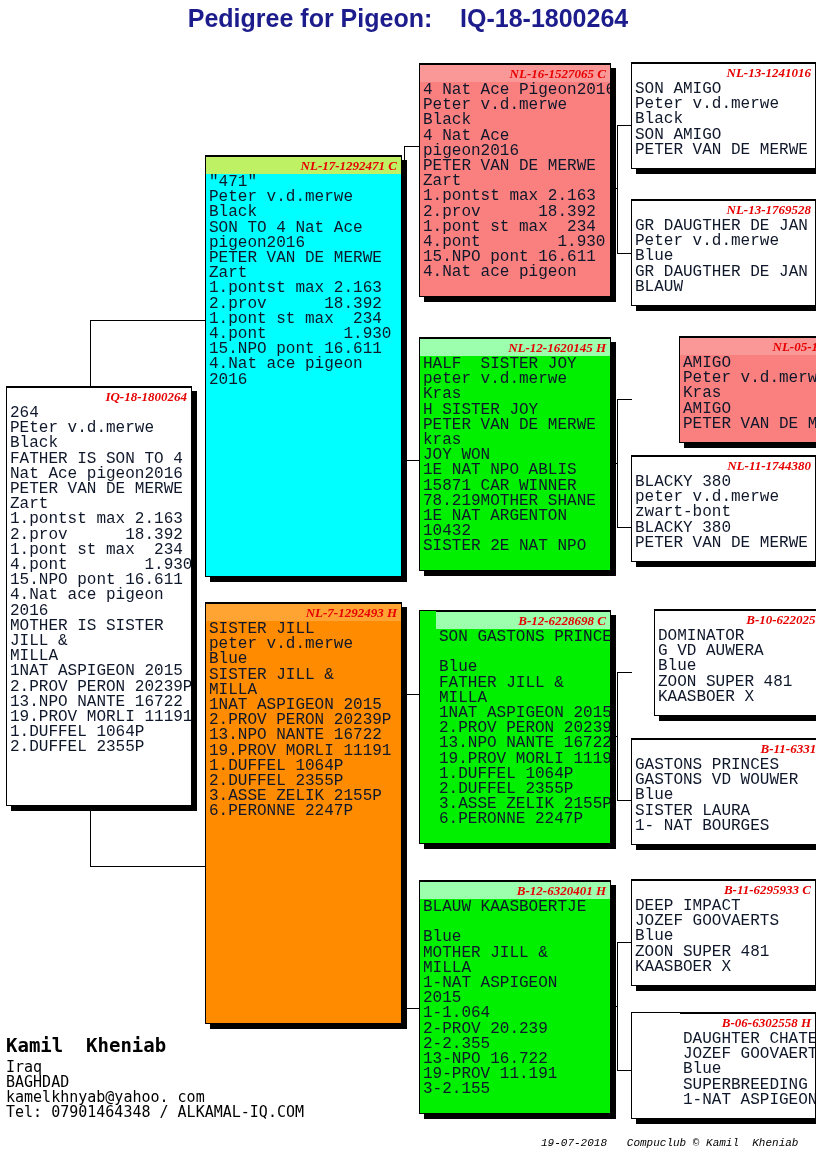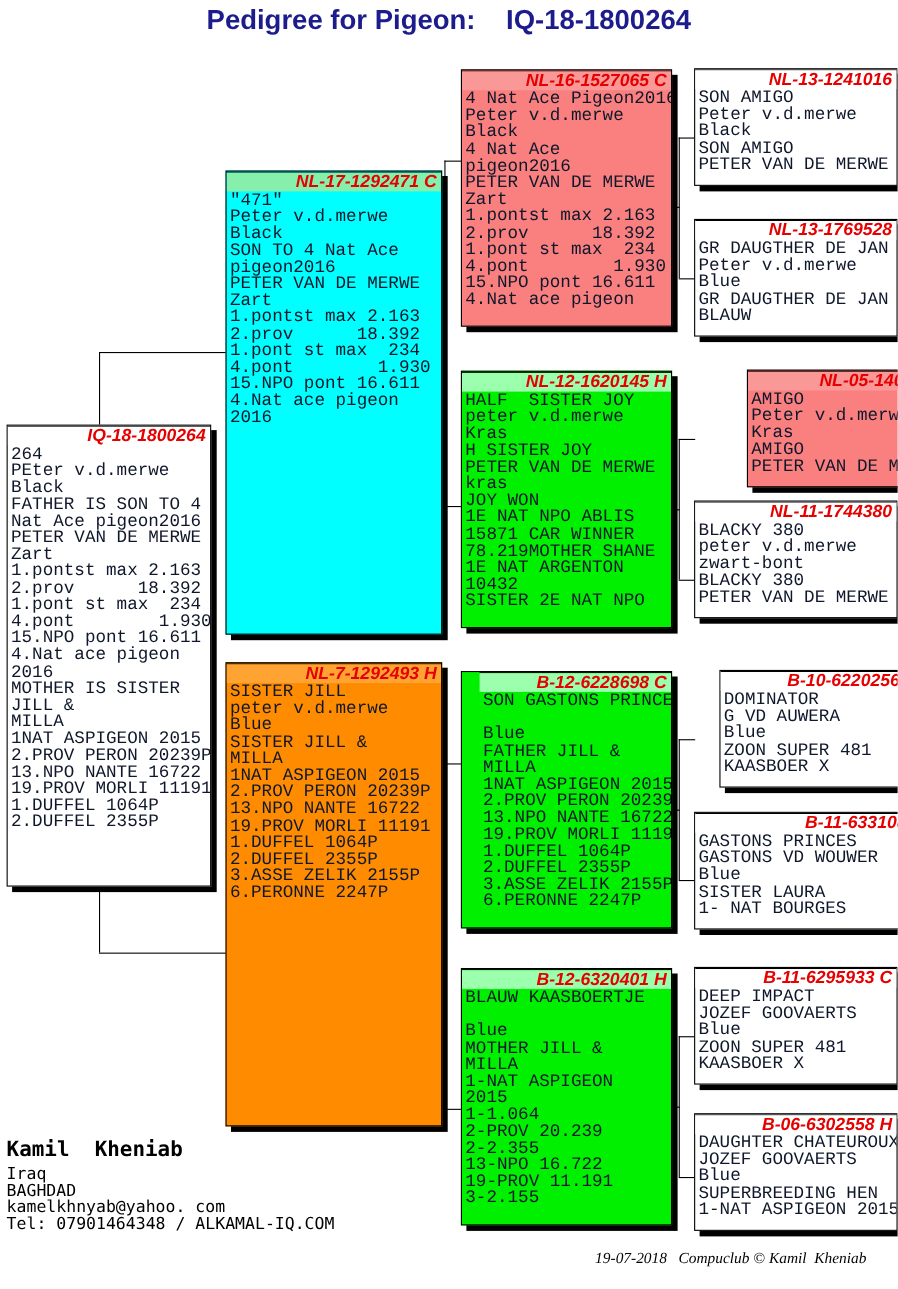--- a/index.html
+++ b/index.html
@@ -20,22 +20,22 @@
     position:absolute;
     border:1px solid #000;
     box-sizing:border-box;
     box-shadow:5px 5px 0 0 #000;
     overflow:hidden;
   }
   .box .hdr{
     display:block;
     text-align:right;
     padding:1px 4px 1px 0;
-    font-family:Liberation Sans, sans-serif;
-    font-size:16px;font-weight:bold;font-style:italic;
+    font-family:Liberation Serif, serif;
+    font-size:13px;font-weight:bold;font-style:italic;
     color:#e60000;
     border-bottom:1px solid #000;
     white-space:pre;
     line-height:15px;
   }
   .box .body{
     display:block;
     padding:1px 0 0 3px;
     font-family:Liberation Mono, monospace;
     font-size:16px;
@@ -44,21 +44,21 @@
     white-space:pre;
     letter-spacing:0px;
   }
   
   .bg-white{background:#ffffff;}
   .bg-cyan{background:#00ffff;}
   .bg-orange{background:#ff8c00;}
   .bg-pink{background:#fa8080;}
   .bg-green{background:#00f000;}
   .bg-white .hdr{background:#ffffff;}
-  .bg-cyan  .hdr{background:#86efac;}
+  .bg-cyan  .hdr{background:#bef264;}
   .bg-orange .hdr{background:#ffa333;}
   .bg-pink  .hdr{background:#fa9898;}
   .bg-green .hdr{background:#9bffae;}
   
   .box .hdr{border-bottom:none;}
   .box .hdrline{display:block;height:0;border-top:1px solid #000;}
 
   
   .cn{position:absolute;background:#000;}
   .cn.h{height:1px;}
@@ -70,22 +70,22 @@
     font-family:"DejaVu Sans Mono","Liberation Mono",monospace;
     font-size:19px;font-weight:bold;color:#000;white-space:pre;
   }
   .owner-line{
     position:absolute;left:6px;
     font-family:"DejaVu Sans Mono","Liberation Mono",monospace;
     font-size:15px;color:#000;white-space:pre;line-height:15px;
   }
   #footer-credit{
     position:absolute;left:541px;top:1137px;
-    font-family:Liberation Serif, serif;
-    font-size:14px;font-style:italic;color:#000;white-space:pre;
+    font-family:Liberation Mono, monospace;
+    font-size:11px;font-style:italic;color:#000;white-space:pre;
   }
 </style>
 </head>
 <body>
 
 <div id="page-title">Pedigree for Pigeon:    IQ-18-1800264</div>
 
 <div class="cn v" style="left:90px;top:320px;height:546px;"></div>
 <div class="cn h" style="left:90px;top:392px;width:8px;"></div>
 <div class="cn h" style="left:90px;top:320px;width:116px;"></div>
@@ -321,21 +321,21 @@
 <div class="box bg-white" style="left:631px;top:879px;width:185px;height:107px;">
   <span class="hdrline"></span>
   <span class="hdr">B-11-6295933 C</span>
   <span class="body">DEEP IMPACT
 JOZEF GOOVAERTS
 Blue
 ZOON SUPER 481
 KAASBOER X</span>
 </div>
 
-<div class="box bg-white" style="left:631px;top:1012px;width:185px;height:107px;">
+<div class="box bg-white" style="left:631px;top:1012px;width:185px;height:107px;padding-left:48px;">
   <span class="hdrline"></span>
   <span class="hdr">B-06-6302558 H</span>
   <span class="body">DAUGHTER CHATEUROUX
 JOZEF GOOVAERTS
 Blue
 SUPERBREEDING HEN
 1-NAT ASPIGEON 2015</span>
 </div>
 
 <div id="owner-name">Kamil  Kheniab</div>

